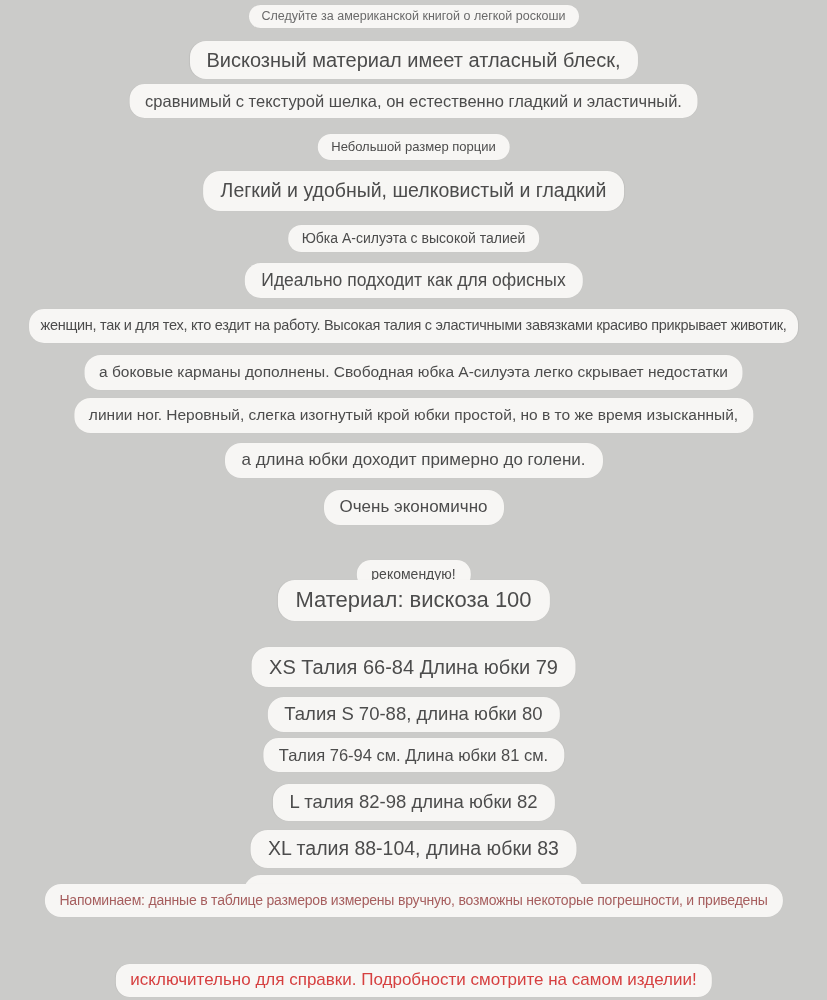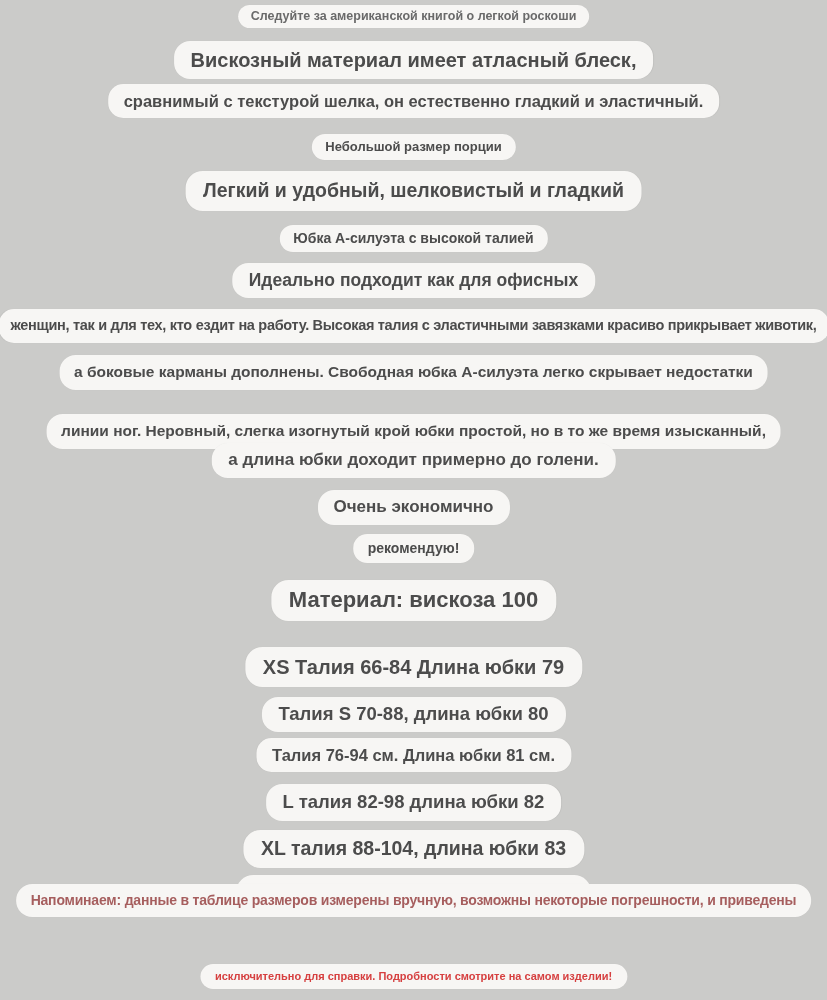--- a/index.html
+++ b/index.html
@@ -3,21 +3,21 @@
 <meta charset="utf-8">
 <style>
   html, body { margin: 0; padding: 0; }
   body {
     width: 827px; height: 1000px;
     background: #cbcbc9;
     overflow: hidden;
     font-family: "Liberation Sans", "DejaVu Sans", sans-serif;
     position: relative;
   }
-  .stage { position: absolute; inset: 0; width: 827px; height: 701px; font-weight: bold; }
+  .stage { position: absolute; inset: 0; width: 827px; height: 701px; }
   .pill {
     position: absolute;
     left: 50%;
     transform: translateX(-50%);
     background: #f7f6f4;
     color: #4c4c4c;
     white-space: nowrap;
     text-align: center;
     box-shadow: 0 0 1px rgba(0,0,0,0.06);
     line-height: 1.22;
@@ -25,33 +25,33 @@
   
   .l1  { top: 5px;   font-size: 12.5px; padding: 4px 13px; border-radius: 12px; color:#6a6a6a; }
   .l2  { top: 41px;  font-size: 20px;   padding: 7px 17px; border-radius: 16px; }
   .l3  { top: 84px;  font-size: 16.5px; padding: 7px 16px; border-radius: 15px; }
   .l4  { top: 134px; font-size: 13px;   padding: 5px 14px; border-radius: 13px; }
   .l5  { top: 171px; font-size: 19.5px; padding: 8px 18px; border-radius: 17px; }
   .l6  { top: 225px; font-size: 14px;   padding: 5px 14px; border-radius: 13px; }
   .l7  { top: 263px; font-size: 17.5px; padding: 7px 17px; border-radius: 16px; }
   .l8  { top: 309px; font-size: 14.5px; padding: 8px 12px; border-radius: 15px; letter-spacing: -0.3px; }
   .l9  { top: 355px; font-size: 15.5px; padding: 8px 15px; border-radius: 16px; }
-  .l10 { top: 398px; font-size: 15.5px; padding: 8px 15px; border-radius: 16px; margin-top: 16px; }
+  .l10 { top: 398px; font-size: 15.5px; padding: 8px 15px; border-radius: 16px; }
   .l11 { top: 443px; font-size: 17px;   padding: 7px 17px; border-radius: 16px; }
   .l12 { top: 490px; font-size: 17px;   padding: 7px 16px; border-radius: 16px; }
-  .l13 { top: 534px; font-size: 14px;   padding: 6px 15px; border-radius: 14px; }
+  .l13 { top: 560px; font-size: 14px;   padding: 6px 15px; border-radius: 14px; }
   .l14 { top: 580px; font-size: 22px; padding: 7px 18px; border-radius: 17px; }
   .l15 { top: 647px; font-size: 20px;   padding: 8px 18px; border-radius: 17px; }
   .l16 { top: 697px; font-size: 18.5px; padding: 6px 17px; border-radius: 16px; }
   .l17 { top: 738px; font-size: 16.5px; padding: 7px 16px; border-radius: 15px; }
   .l18 { top: 784px; font-size: 18.5px; padding: 7px 17px; border-radius: 16px; }
   .l19 { top: 830px; font-size: 19.5px; padding: 7px 18px; border-radius: 17px; }
   .l20 { top: 875px; font-size: 20px;   padding: 6px 18px; border-radius: 17px; }
   .l21 { top: 884px; font-size: 14px;   padding: 8px 15px; border-radius: 16px; letter-spacing: -0.2px; color: #a65e5e; }
-  .l22 { top: 964px; font-size: 11px; padding: 6px 15px; border-radius: 14px; color: #d64040; }
+  .l22 { top: 964px; font-size: 17px; padding: 6px 15px; border-radius: 14px; color: #d64040; }
 </style>
 </head>
 <body>
 
 <div class="stage">
 
   <div class="pill l1">Следуйте за американской книгой о легкой роскоши</div>
   <div class="pill l2">Вискозный материал имеет атласный блеск,</div>
   <div class="pill l3">сравнимый с текстурой шелка, он естественно гладкий и эластичный.</div>
   <div class="pill l4">Небольшой размер порции</div>

